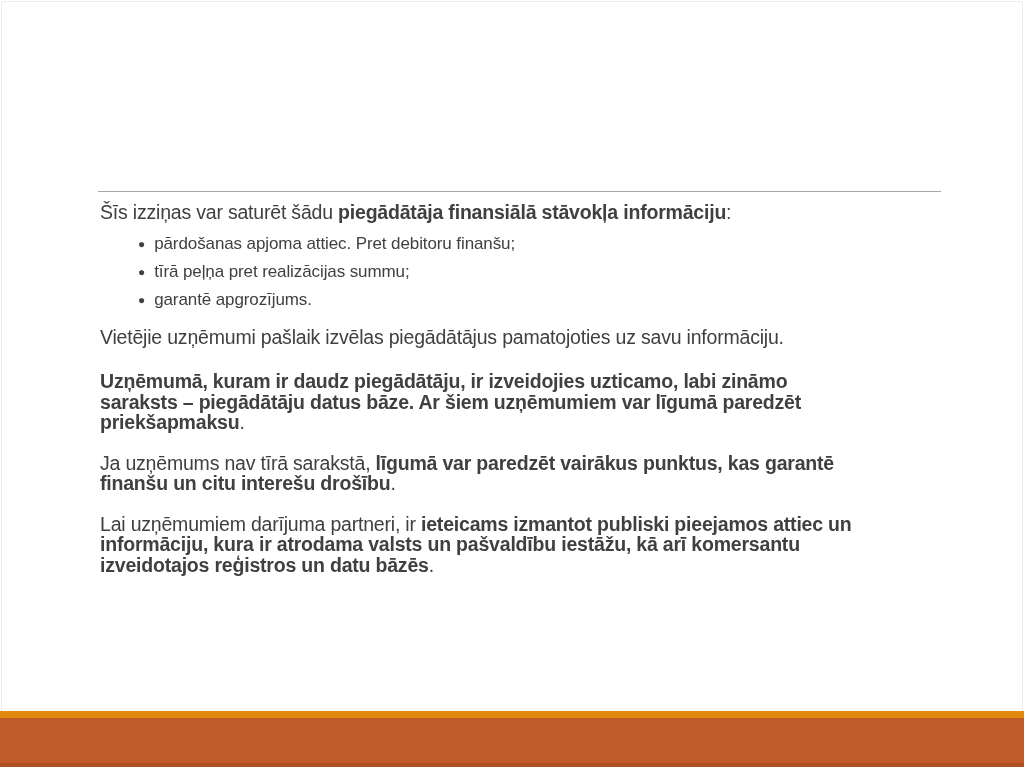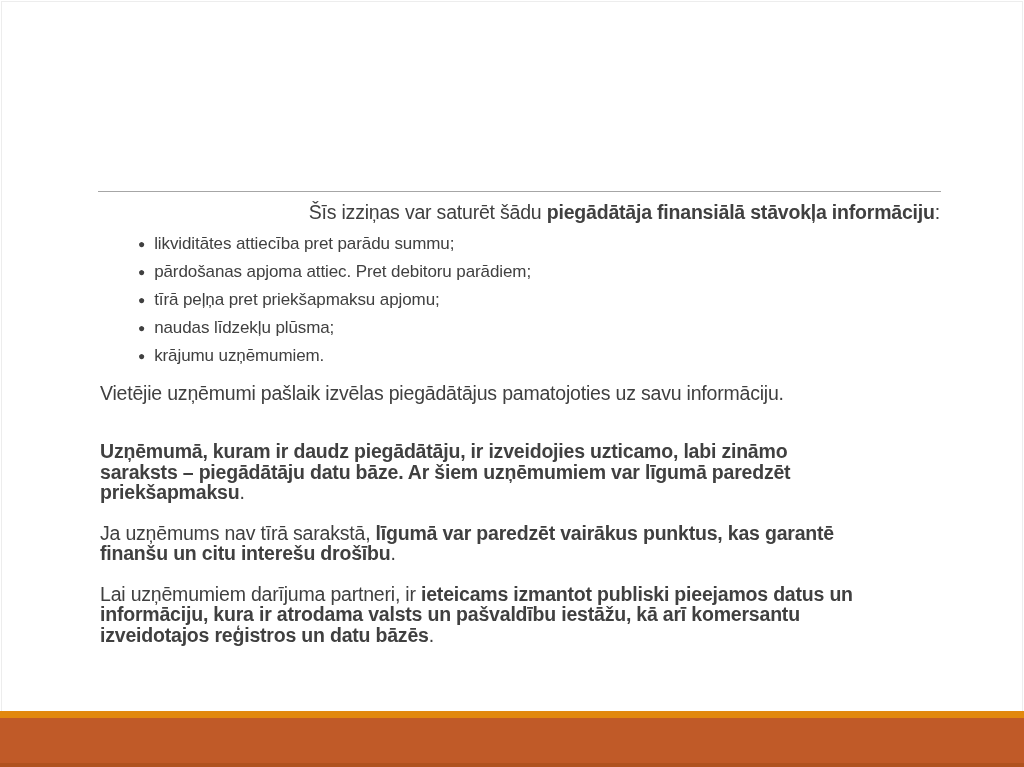--- a/index.html
+++ b/index.html
@@ -22,21 +22,20 @@
     background:#A6A6A6;
   }
   .content{
     position:absolute;left:100px;top:201px;width:840px;
   }
   .intro{
     margin:0 0 6px 0;
     font-size:19.5px;line-height:23px;
     letter-spacing:-0.2px;
     white-space:pre-line;
-    text-align:right;
   }
   .seg-bold{font-weight:bold;}
   .bullets{
     list-style:none;
     margin:0 0 12px 0;
     padding:0 0 0 38px;
   }
   .bullets li{
     font-size:17px;line-height:27px;
     letter-spacing:-0.1px;
@@ -47,21 +46,21 @@
     vertical-align:1px;
   }
   .para{
     margin:0 0 20px 0;
     font-size:19.5px;line-height:20.5px;
     letter-spacing:-0.2px;
     white-space:pre-line;
   }
   .para.single{
     line-height:23px;
-    margin-bottom:36px;
+    margin-bottom:22px;
   }
   .stripe-orange{
     position:absolute;left:0;right:0;top:711px;height:7px;
     background:#E2880E;
   }
   .band-brown{
     position:absolute;left:0;right:0;top:718px;height:49px;
     background:#C05A28;
   }
   .band-brown-edge{
@@ -74,46 +73,40 @@
 
 <div class="slide">
   <div class="slide-border"></div>
   <div class="rule"></div>
 
   <div class="content">
     <p class="intro"><span>Šīs izziņas var saturēt šādu </span><span class="seg-bold">piegādātāja finansiālā stāvokļa informāciju</span><span>:</span></p>
 
     <ul class="bullets">
       <li>
-        <span class="marker">●</span><span>likviditātes attiecība pret parādu summu;</span>
+        <span class="marker">●</span><span>pārdošanas apjoma attiec. Pret debitoru finanšu;</span>
       </li>
       <li>
-        <span class="marker">●</span><span>pārdošanas apjoma attiec. Pret debitoru parādiem;</span>
+        <span class="marker">●</span><span>tīrā peļņa pret realizācijas summu;</span>
       </li>
       <li>
-        <span class="marker">●</span><span>tīrā peļņa pret priekšapmaksu apjomu;</span>
-      </li>
-      <li>
-        <span class="marker">●</span><span>naudas līdzekļu plūsma;</span>
-      </li>
-      <li>
-        <span class="marker">●</span><span>krājumu uzņēmumiem.</span>
+        <span class="marker">●</span><span>garantē apgrozījums.</span>
       </li>
     </ul>
 
     <p class="para single"><span>Vietējie uzņēmumi pašlaik izvēlas piegādātājus pamatojoties uz savu informāciju.</span></p>
 
     <p class="para"><span class="seg-bold">Uzņēmumā, kuram ir daudz piegādātāju, ir izveidojies uzticamo, labi zināmo
-saraksts – piegādātāju datu bāze. Ar šiem uzņēmumiem var līgumā paredzēt
+saraksts – piegādātāju datus bāze. Ar šiem uzņēmumiem var līgumā paredzēt
 priekšapmaksu</span><span>.</span></p>
 
     <p class="para"><span>Ja uzņēmums nav tīrā sarakstā, </span><span class="seg-bold">līgumā var paredzēt vairākus punktus, kas garantē
 finanšu un citu interešu drošību</span><span>.</span></p>
 
-    <p class="para"><span>Lai uzņēmumiem darījuma partneri, ir </span><span class="seg-bold">ieteicams izmantot publiski pieejamos datus un
+    <p class="para"><span>Lai uzņēmumiem darījuma partneri, ir </span><span class="seg-bold">ieteicams izmantot publiski pieejamos attiec un
 informāciju, kura ir atrodama valsts un pašvaldību iestāžu, kā arī komersantu
 izveidotajos reģistros un datu bāzēs</span><span>.</span></p>
   </div>
 
   <div class="stripe-orange"></div>
   <div class="band-brown">
     <div class="band-brown-edge"></div>
   </div>
 </div>
 

